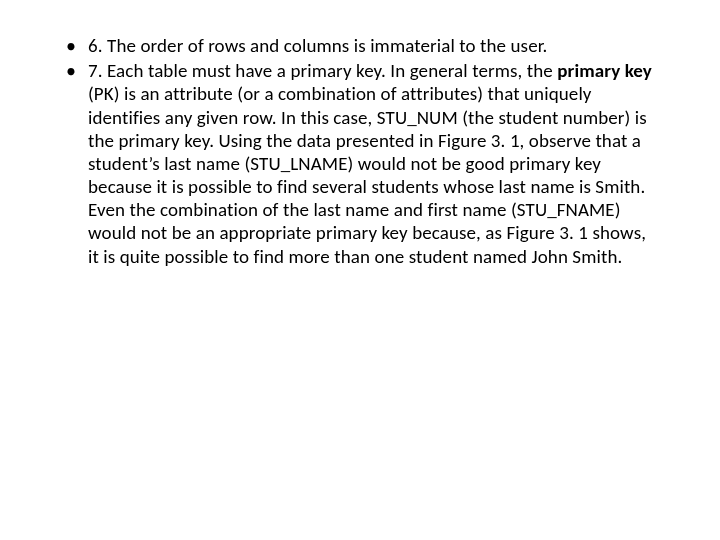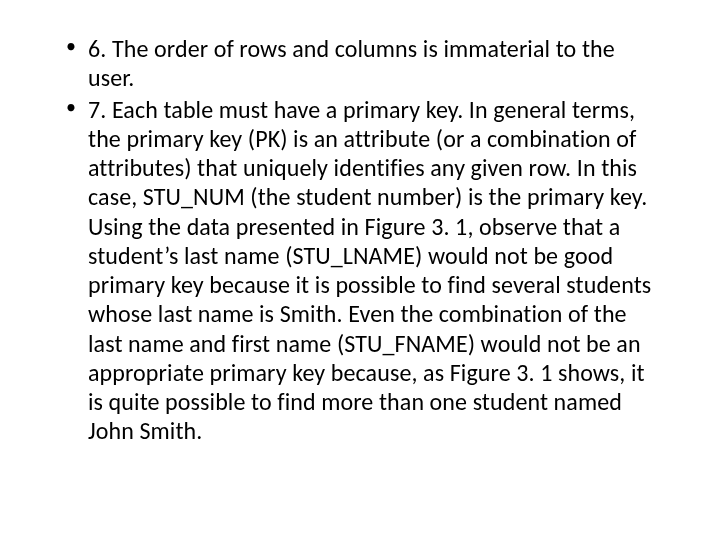--- a/index.html
+++ b/index.html
@@ -18,34 +18,34 @@
     padding: 34px 60px 34px 60px;
   }
   ul.bullets {
     list-style: none;
     margin: 0;
     padding: 0;
   }
   ul.bullets > li {
     position: relative;
     padding-left: 28px;
-    font-size: 24px;
+    font-size: 19px;
     line-height: 1.22;
     letter-spacing: 0.1px;
     margin: 0 0 2px 0;
   }
   ul.bullets > li::before {
     content: "•";
     position: absolute;
     left: 6px;
     top: 0;
     font-size: 20px;
     line-height: 1.22;
   }
-  .bold { font-weight: 400; }
+  .bold { font-weight: 700; }
 </style>
 </head>
 <body>
 
 <div class="slide">
   <ul class="bullets">
 
     <li>
       <span>6. </span><span>The order of rows and columns is immaterial to the user.</span>
     </li>

